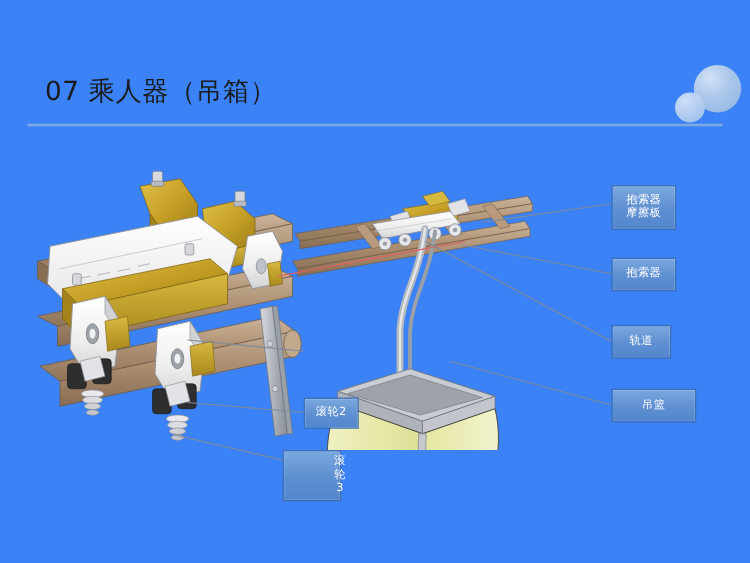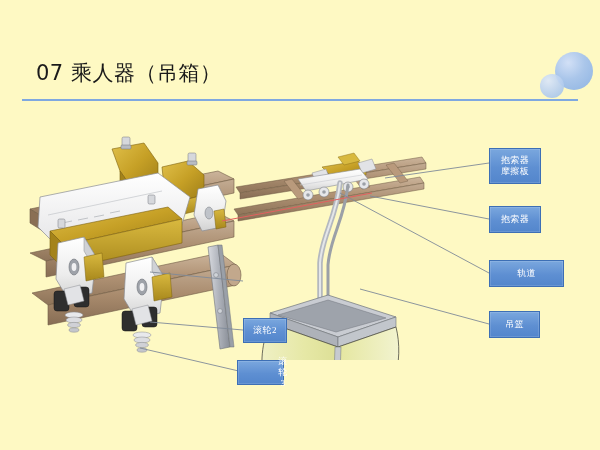--- a/index.html
+++ b/index.html
@@ -12,21 +12,21 @@
     height: 450px;
     overflow: hidden;
     font-family: "DejaVu Sans", "Liberation Sans", sans-serif;
     position: relative;
   }
   .slide {
     position: absolute;
     left: 0; top: 0;
     width: 600px;
     height: 450px;
-    background: #fef9c3;
+    background: #3b82f6;
   }
 
   
   .deco-circle-big {
     position: absolute;
     left: 555px; top: 52px;
     width: 38px; height: 38px;
     border-radius: 50%;
     background: radial-gradient(circle at 35% 28%, #d2e0f6 0%, #aac6ea 45%, #8db3e2 100%);
   }
@@ -80,34 +80,33 @@
     border: 1px solid #3d6fb5;
     color: #ffffff;
     font-size: 9px;
     line-height: 11px;
     text-align: center;
     display: flex;
     align-items: center;
     justify-content: center;
     letter-spacing: .3px;
     box-shadow: 0 0 0 .5px rgba(255,255,255,.25) inset;
-    font-family: Liberation Serif, serif;
   }
   .label-box span { display: block; }
 
   
   .lb-r1 { left: 489px; top: 148px; width: 52px; height: 36px; }
   .lb-r2 { left: 489px; top: 206px; width: 52px; height: 27px; }
-  .lb-r3 { left: 489px; top: 260px; width: 75px; height: 27px; justify-content: center; }
-  .lb-r4 { left: 489px; top: 311px; width: 51px; height: 27px; }
+  .lb-r3 { left: 489px; top: 260px; width: 48px; height: 27px; justify-content: center; }
+  .lb-r4 { left: 489px; top: 311px; width: 68px; height: 27px; }
 
   
   .lb-l1 { left: 243px; top: 268px; width: 44px; height: 26px; }
   .lb-l2 { left: 243px; top: 318px; width: 44px; height: 25px; }
-  .lb-l3 { left: 237px; top: 360px; width: 44px; height: 25px; padding-left: 45px; }
+  .lb-l3 { left: 226px; top: 360px; width: 44px; height: 41px; padding-left: 45px; }
 
   
   .leaders {
     position: absolute;
     left: 0; top: 0;
     width: 600px; height: 450px;
     pointer-events: none;
   }
 </style>
 </head>

